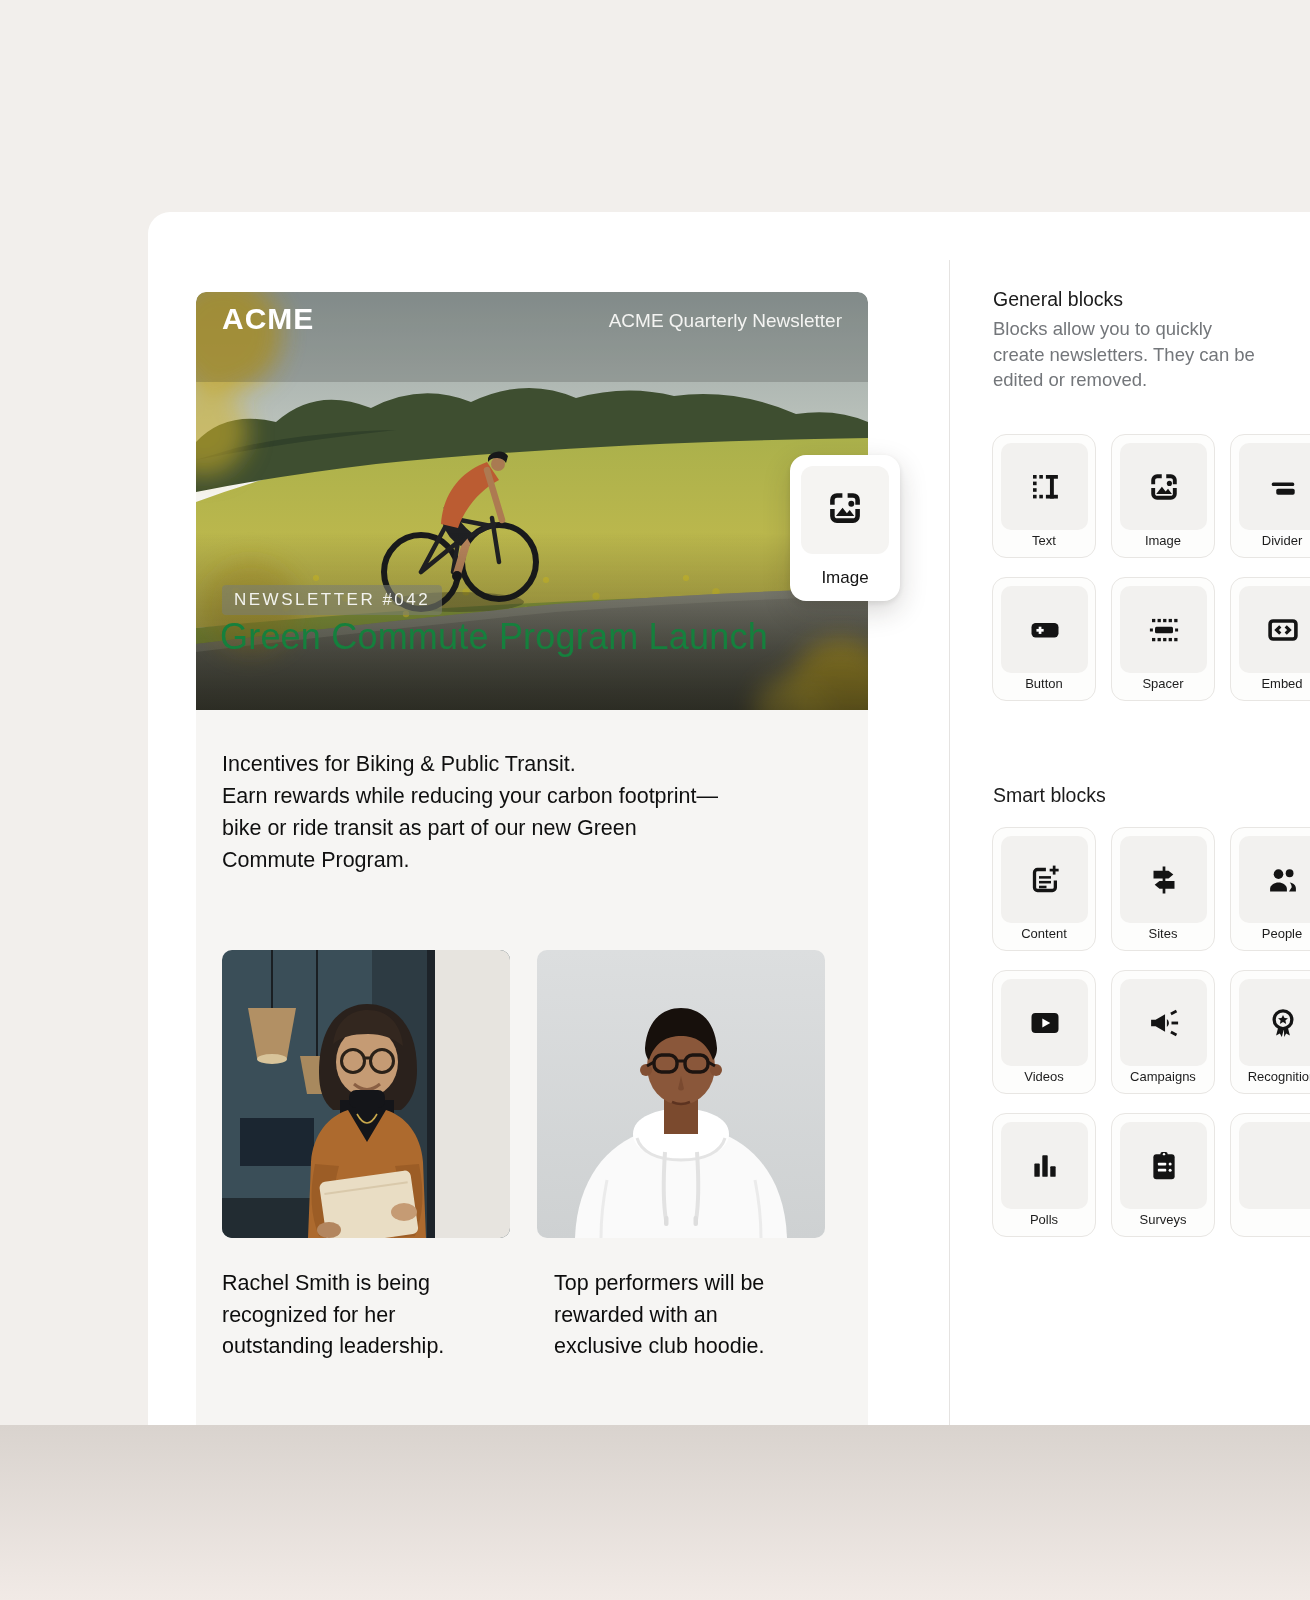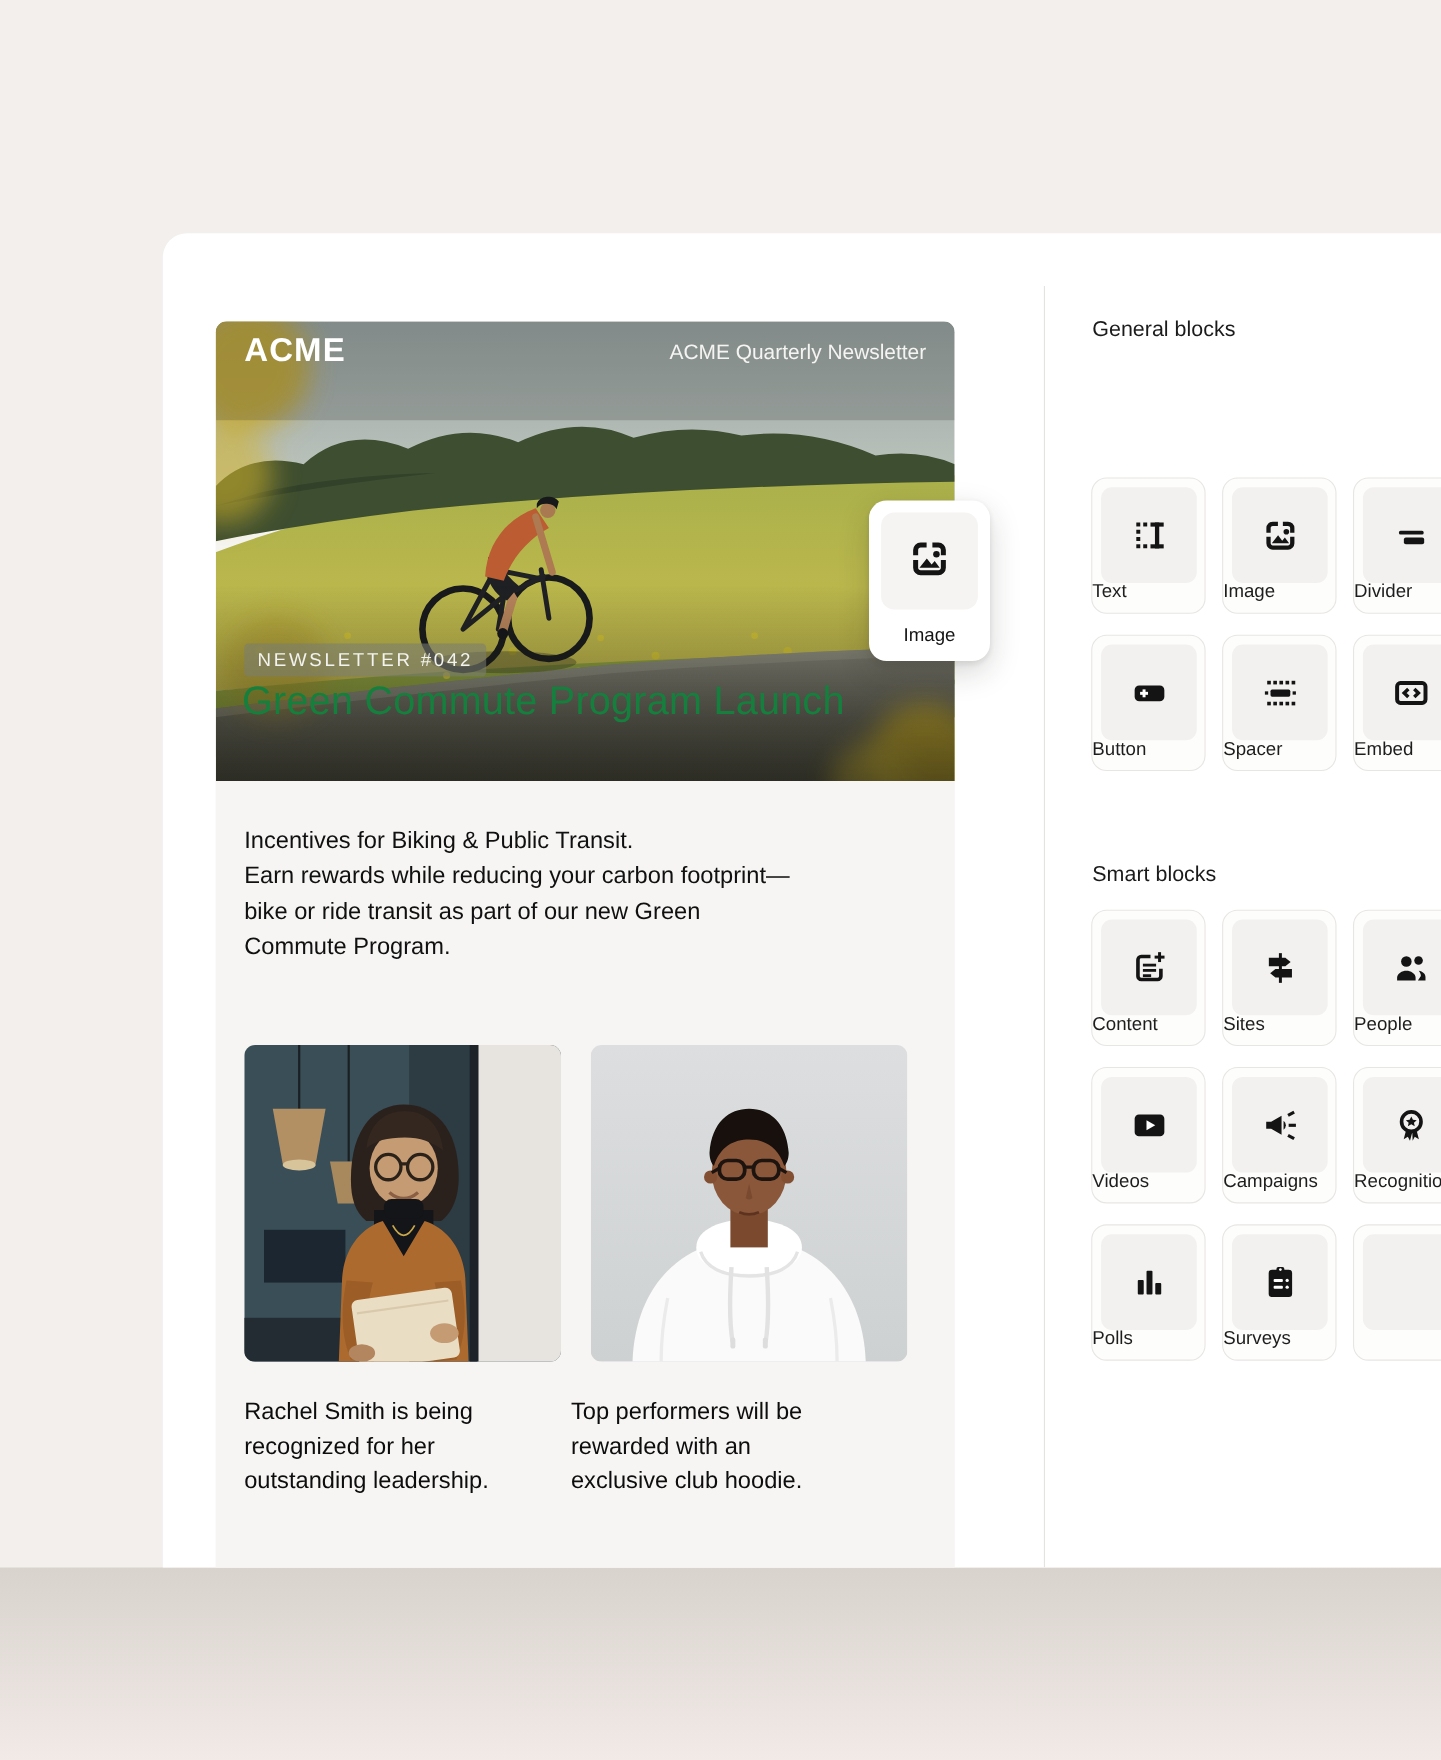--- a/index.html
+++ b/index.html
@@ -29,21 +29,21 @@
   .hero .badge { position:absolute; left:26px; top:293px; background:rgba(122,126,114,.58);
     color:#f3f3ef; font-size:17px; letter-spacing:2.5px; padding:5px 12px; border-radius:4px; }
   .hero .headline { position:absolute; left:24px; top:324px; color:#15803d; font-size:36px;
     font-weight:400; letter-spacing:.2px; }
 
   .nl-body { padding:38px 26px 0 26px; }
   .intro { font-size:21.5px; line-height:32px; color:#101010; width:505px; }
   .photo-row { display:flex; gap:27px; margin-top:74px; }
   .photo { width:288px; height:288px; border-radius:10px; overflow:hidden; cursor:pointer; }
   .photo svg { display:block; }
-  .caption-row { display:flex; gap:9px; margin-top:30px; }
+  .caption-row { display:flex; gap:35px; margin-top:30px;justify-content:space-between; }
   .caption { width:288px; font-size:21.5px; line-height:31.5px; color:#0d0d0d; }
   .caption > div { width:252px; }
 
   
   .v-divider { position:absolute; left:801px; top:48px; bottom:0; width:1px; background:#e5e3e1; }
 
   .drag-card { position:absolute; left:642px; top:243px; width:110px; height:146px;
     background:#ffffff; border-radius:16px; box-shadow:0 10px 28px rgba(40,36,30,.18),0 2px 6px rgba(40,36,30,.10);
     cursor:grab; }
   .drag-card .drag-inner { position:absolute; left:11px; top:11px; width:88px; height:88px;
@@ -61,22 +61,22 @@
 
   .tile-grid { position:absolute; left:844px; display:grid;
     grid-template-columns:repeat(3,104px); gap:19px 15px; }
   .tile-grid.general { top:222px; }
   .tile-grid.smart { top:615px; }
   .tile { width:104px; height:124px; background:#fdfdfc; border:1px solid #e8e6e3;
     border-radius:14px; position:relative; cursor:grab; }
   .tile .tile-icon { position:absolute; left:8px; top:8px; width:87px; height:87px;
     background:#f2f1ef; border-radius:10px; display:flex; align-items:center; justify-content:center; }
   .tile .tile-icon svg { width:36px; height:36px; }
-  .tile .tile-label { position:absolute; left:0; right:0; bottom:9px; 
-    font-size:17px; color:#1d1d1d; white-space:nowrap; }
+  .tile .tile-label { position:absolute; left:0; right:0; bottom:9px; text-align:center;
+    font-size:13px; color:#1d1d1d; white-space:nowrap; }
   .ink { fill:#141414; }
   .ink-s { stroke:#141414; fill:none; }
 </style>
 </head>
 <body>
 
 <div class="bottom-fade"></div>
 
 <div class="canvas">
 
@@ -259,20 +259,21 @@
     <circle class="ink" cx="15.6" cy="9.6" r="1.7"></circle>
     <path class="ink" d="M6.8 16.6 L10.6 11.8 L13.1 15 L14.7 13.1 L17.3 16.6 Z"></path>
           </svg></span>
     </div>
     <div class="drag-label">Image</div>
   </div>
 
   <div class="v-divider"></div>
 
   <div class="panel-title general">General blocks</div>
+  <div class="panel-desc">Blocks allow you to quickly create newsletters. They can be edited or removed.</div>
   <div class="tile-grid general">
       <div class="tile">
     <div class="tile-icon">
           <svg viewBox="0 0 24 24">
             <g class="ink">
     <rect x="4" y="4" width="2.4" height="2.4"></rect>
               <rect x="8.2" y="4" width="2.4" height="2.4"></rect>
     <rect x="4" y="8.4" width="2.4" height="2.4"></rect>
               <rect x="4" y="12.8" width="2.4" height="2.4"></rect>
     <rect x="4" y="17.2" width="2.4" height="2.4"></rect>

